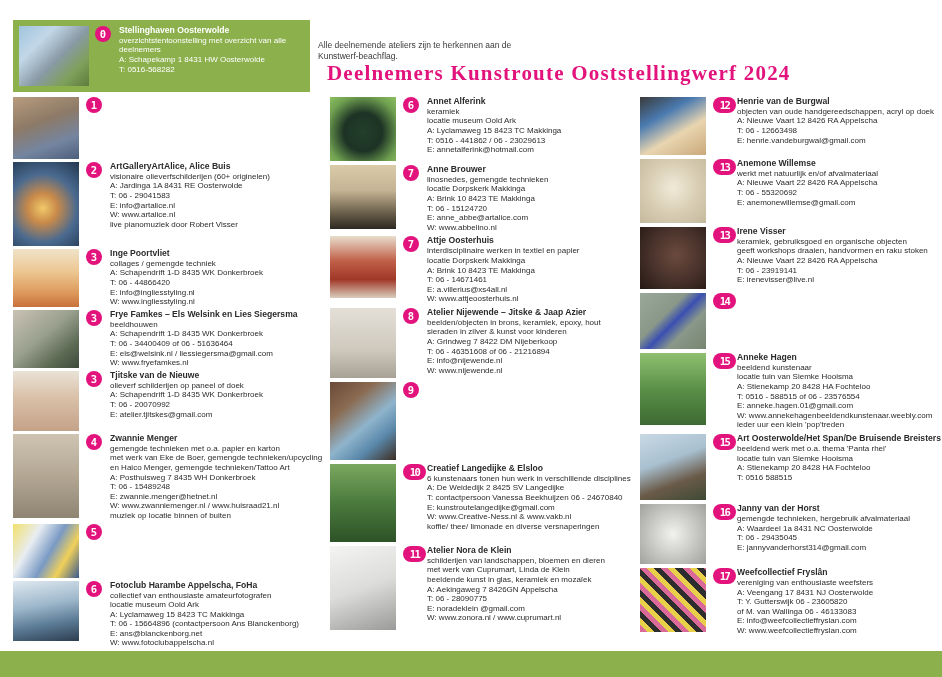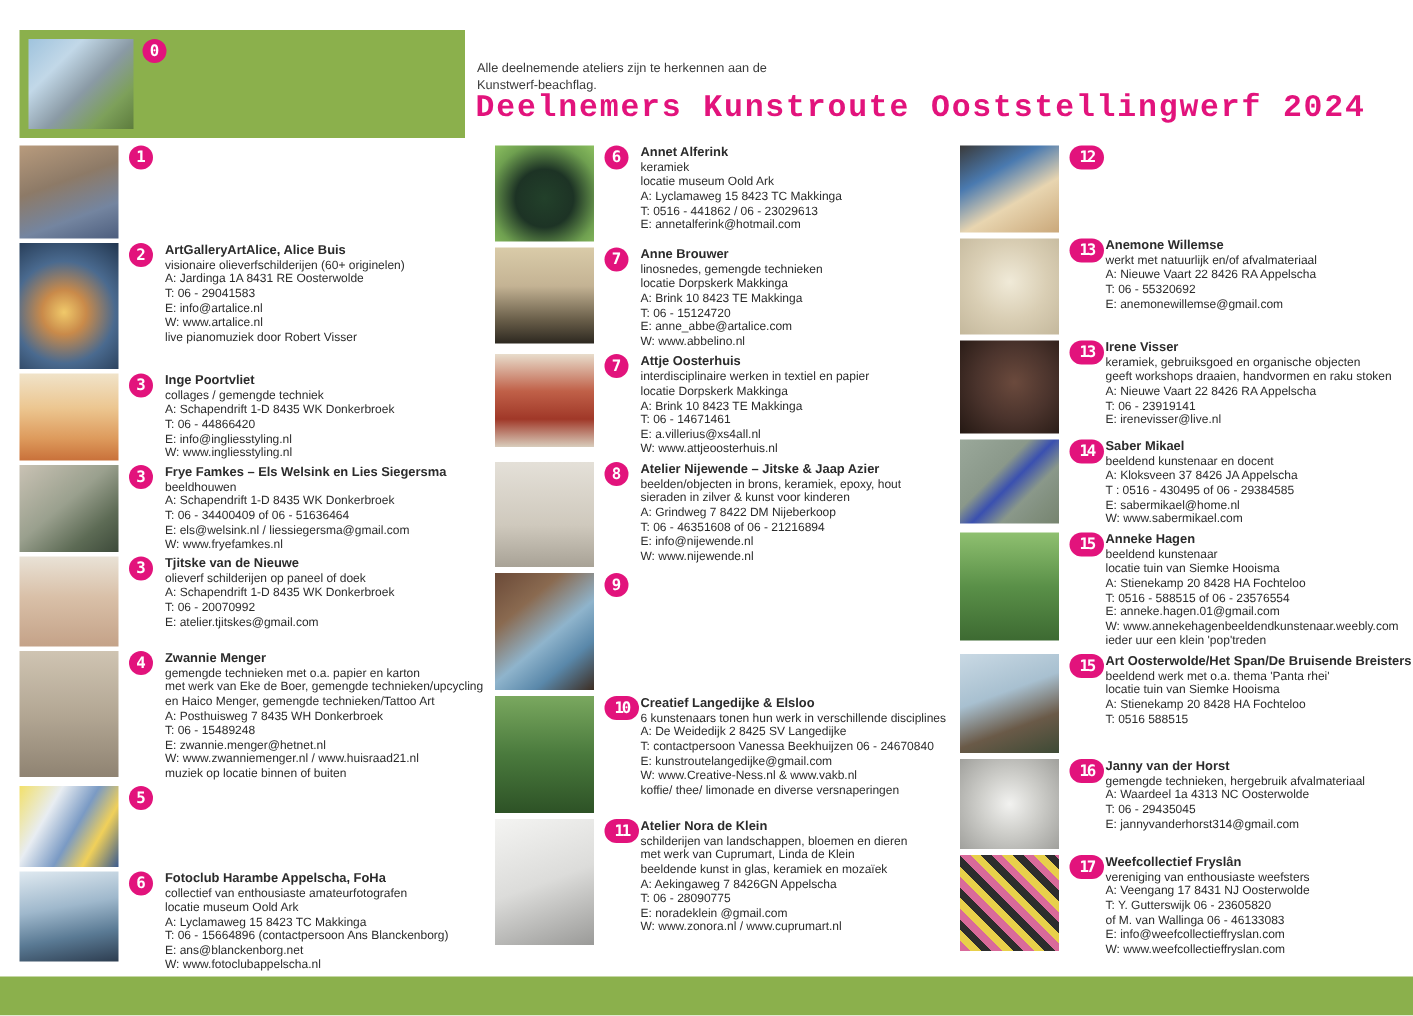--- a/index.html
+++ b/index.html
@@ -4,22 +4,22 @@
 <style>
   :root { --green:#8bb04c; --magenta:#e2137c; --ink:#2b2b2b; }
   * { box-sizing:border-box; }
   html,body { margin:0; padding:0; }
   body {
     width:942px; height:677px; position:relative; overflow:hidden;
     background:#ffffff; font-family:"Liberation Sans", sans-serif; color:var(--ink);
   }
   .note { position:absolute; left:318px; top:40px; font-size:8.5px; line-height:1.25; color:#3a3a3a; }
   .title {
-    position:absolute; left:317px; top:61px; white-space:nowrap;
-    font-family:Liberation Mono, monospace; font-weight:bold;
+    position:absolute; left:327px; top:61px; white-space:nowrap;
+    font-family:Liberation Serif, serif; font-weight:bold;
     font-size:21px; letter-spacing:1.2px; color:var(--magenta);
   }
   
   .featured {
     position:absolute; left:13px; top:20px; width:297px; height:72px;
     background:var(--green); display:flex; padding:6px; color:#fff;
   }
   .featured .photo { width:70px; flex:0 0 70px; height:60px; margin-right:6px; }
   .featured .entry-text { color:#fff; }
   .featured .entry-name { color:#fff; }
@@ -78,20 +78,29 @@
   <div>Kunstwerf-beachflag.</div>
 </div>
 
 <div class="title">Deelnemers Kunstroute Ooststellingwerf 2024</div>
 
 <div class="featured">
   <div class="photo ph-building"></div>
   <div class="badge-col">
     <div class="badge">0</div>
   </div>
+  <div class="entry-text">
+    <div class="entry-name">Stellinghaven Oosterwolde</div>
+    <div>
+        <div class="f-line">overzichtstentoonstelling met overzicht van alle</div>
+        <div class="f-line">deelnemers</div>
+        <div class="f-line">A: Schapekamp 1  8431 HW   Oosterwolde</div>
+        <div class="f-line">T:  0516-568282</div>
+      </div>
+  </div>
 </div>
 
 <div class="col" id="col-left">
     <div class="entry">
       <div class="photo ph-owls" style="height: 62px;"></div>
       <div class="badge-col">
         <div class="badge">1</div>
       </div>
     </div>
     <div class="entry">
@@ -286,20 +295,27 @@
         <div class="entry-line">W: www.zonora.nl / www.cuprumart.nl</div>
       </div>
     </div>
   </div>
 <div class="col" id="col-right">
     <div class="entry">
       <div class="photo ph-pearl-girl" style="height: 58px;"></div>
       <div class="badge-col">
         <div class="badge wide">12</div>
       </div>
+      <div class="entry-text">
+        <div class="entry-name">Henrie van de Burgwal</div>
+        <div class="entry-line">objecten van oude handgereedschappen, acryl op doek</div>
+        <div class="entry-line">A: Nieuwe Vaart 12   8426 RA   Appelscha</div>
+        <div class="entry-line">T: 06 - 12663498</div>
+        <div class="entry-line">E: henrie.vandeburgwal@gmail.com</div>
+      </div>
     </div>
     <div class="entry">
       <div class="photo ph-lace" style="height: 64px;"></div>
       <div class="badge-col">
         <div class="badge wide">13</div>
       </div>
       <div class="entry-text">
         <div class="entry-name">Anemone Willemse</div>
         <div class="entry-line">werkt met natuurlijk en/of afvalmateriaal</div>
         <div class="entry-line">A: Nieuwe Vaart 22  8426 RA  Appelscha</div>
@@ -318,28 +334,20 @@
         <div class="entry-line">geeft workshops draaien, handvormen en raku stoken</div>
         <div class="entry-line">A: Nieuwe Vaart 22   8426 RA    Appelscha</div>
         <div class="entry-line">T: 06 - 23919141</div>
         <div class="entry-line">E: irenevisser@live.nl</div>
       </div>
     </div>
     <div class="entry">
       <div class="photo ph-blue-lattice" style="height: 56px;"></div>
       <div class="badge-col">
         <div class="badge wide">14</div>
-      </div>
-      <div class="entry-text">
-        <div class="entry-name">Saber Mikael</div>
-        <div class="entry-line">beeldend kunstenaar en docent</div>
-        <div class="entry-line">A: Kloksveen 37   8426 JA   Appelscha</div>
-        <div class="entry-line">T : 0516 - 430495 of 06 - 29384585</div>
-        <div class="entry-line">E: sabermikael@home.nl</div>
-        <div class="entry-line">W: www.sabermikael.com</div>
       </div>
     </div>
     <div class="entry">
       <div class="photo ph-garden-sculpture" style="height: 72px;"></div>
       <div class="badge-col">
         <div class="badge wide">15</div>
       </div>
       <div class="entry-text">
         <div class="entry-name">Anneke Hagen</div>
         <div class="entry-line">beeldend kunstenaar</div>
@@ -365,21 +373,21 @@
       </div>
     </div>
     <div class="entry">
       <div class="photo ph-dandelion" style="height: 60px;"></div>
       <div class="badge-col">
         <div class="badge wide">16</div>
       </div>
       <div class="entry-text">
         <div class="entry-name">Janny van der Horst</div>
         <div class="entry-line">gemengde technieken, hergebruik afvalmateriaal</div>
-        <div class="entry-line">A: Waardeel 1a  4313 NC  Oosterwolde</div>
+        <div class="entry-line">A: Waardeel 1a  8431 NC  Oosterwolde</div>
         <div class="entry-line">T: 06 - 29435045</div>
         <div class="entry-line">E: jannyvanderhorst314@gmail.com</div>
       </div>
     </div>
     <div class="entry">
       <div class="photo ph-weave" style="height: 64px;"></div>
       <div class="badge-col">
         <div class="badge wide">17</div>
       </div>
       <div class="entry-text">

